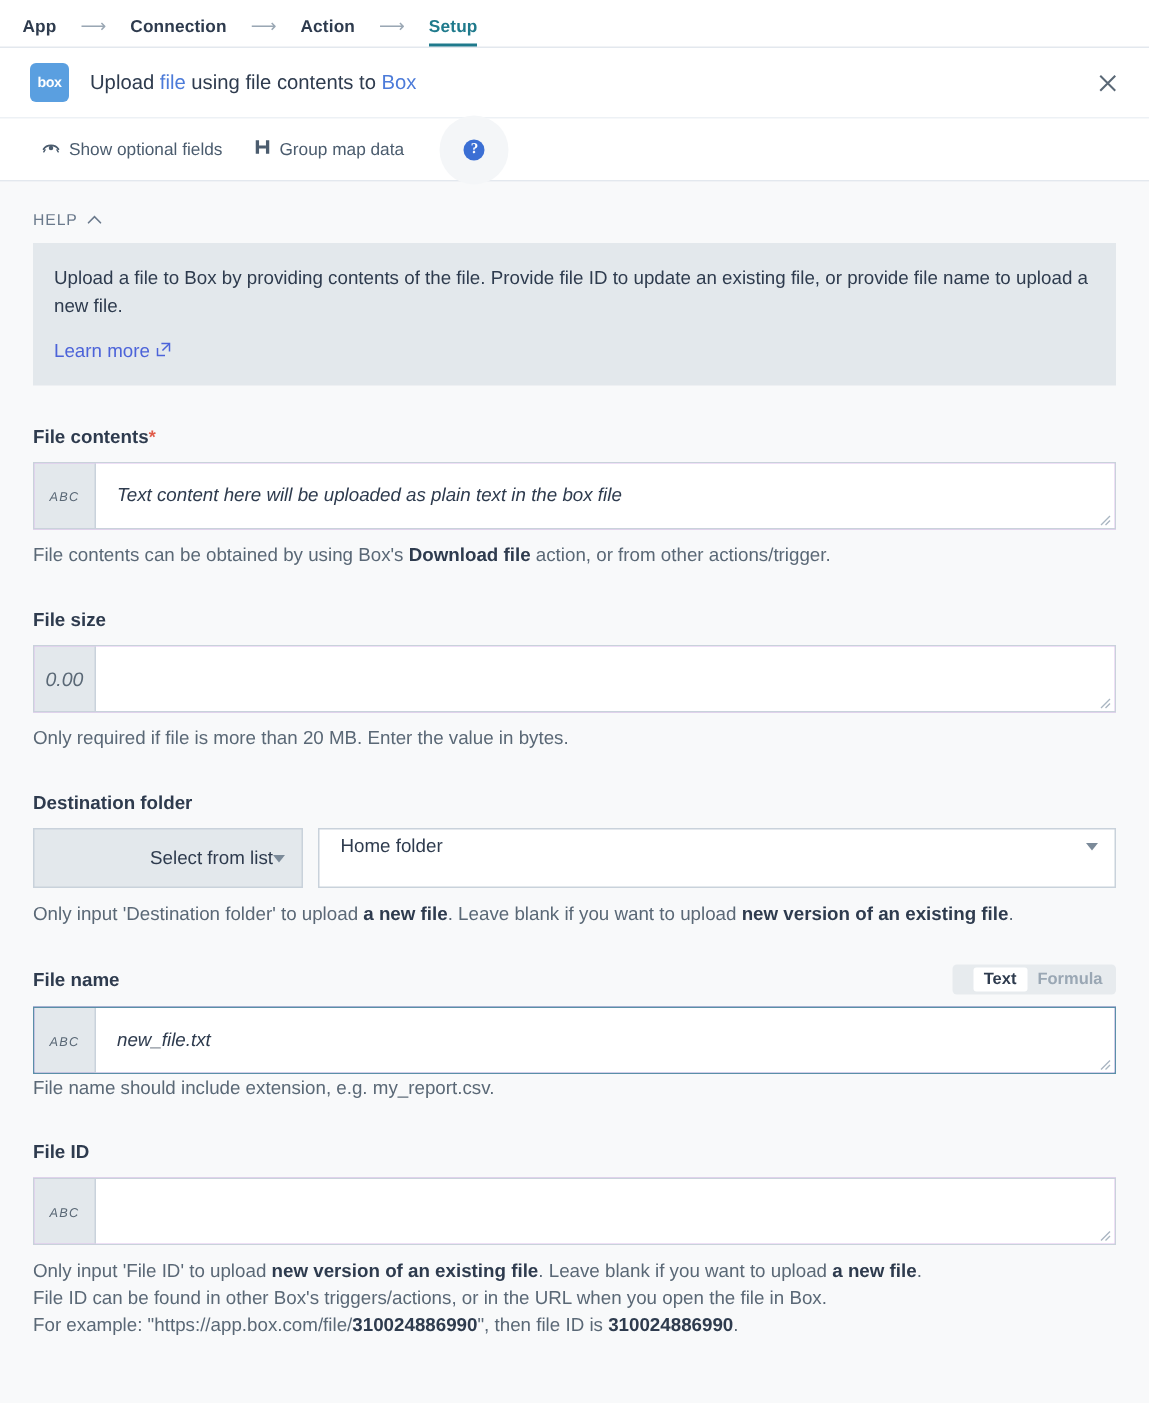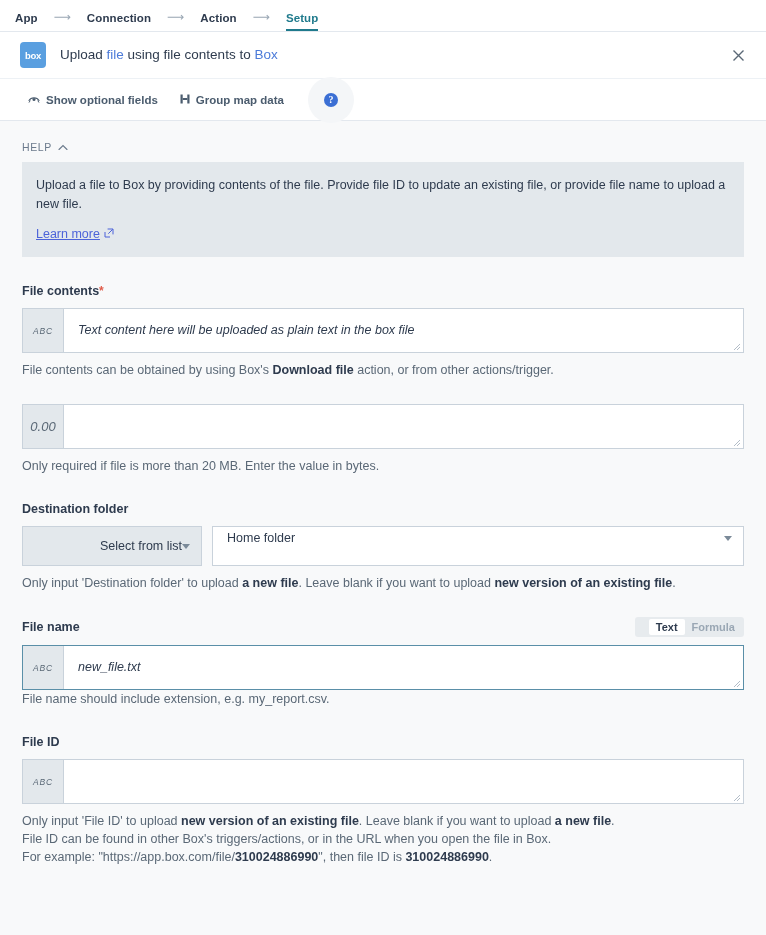--- a/index.html
+++ b/index.html
@@ -92,21 +92,21 @@
     padding-left: 28px;
     gap: 0;
     position: relative;
     border-bottom: 1px solid #e3e8ee;
   }
   .tool-item {
     display: flex;
     align-items: center;
     gap: 6px;
     font-size: 11.5px;
-    font-weight: bold;
+    font-weight: normal;
     color: #4b5c6e;
     cursor: pointer;
     margin-right: 22px;
     white-space: nowrap;
   }
   .help-circle-wrap {
     width: 46px; height: 46px;
     border-radius: 50%;
     background: #f4f6f8;
     display: flex;
@@ -151,21 +151,20 @@
     font-size: 12.5px;
     line-height: 19px;
     color: #2e3b4e;
     margin-bottom: 25px;
   }
   .help-box .learn {
     display: inline-flex;
     align-items: center;
     gap: 4px;
     color: #4c63d9;
-    text-decoration: underline;
     font-size: 12.5px;
     margin-top: 11px;
     cursor: pointer;
   }
 
   
   .field { margin-bottom: 25px; }
   .field-label-row {
     display: flex;
     align-items: center;
@@ -365,20 +364,23 @@
       <div class="type-badge">ABC</div>
       <div class="input-area" contenteditable="true" style="">Text content here will be uploaded as plain text in the box file</div>
       <svg class="resize-grip" viewBox="0 0 9 9">
         <path d="M8 2 L2 8 M8 5 L5 8" stroke="#aab6c2" stroke-width="0.9" fill="none"></path>
       </svg>
     </div>
     <div class="hint"><span>File contents can be obtained by using Box's </span><b>Download file</b><span> action, or from other actions/trigger.</span></div>
   </div>
 
   <div class="field">
+    <div class="field-label-row">
+      <div class="field-label">File size</div>
+    </div>
     <div class="input-wrap">
       <div class="type-badge num">0.00</div>
       <div class="input-area" contenteditable="true" style=""></div>
       <svg class="resize-grip" viewBox="0 0 9 9">
         <path d="M8 2 L2 8 M8 5 L5 8" stroke="#aab6c2" stroke-width="0.9" fill="none"></path>
       </svg>
     </div>
     <div class="hint">Only required if file is more than 20 MB. Enter the value in bytes.</div>
   </div>
 

